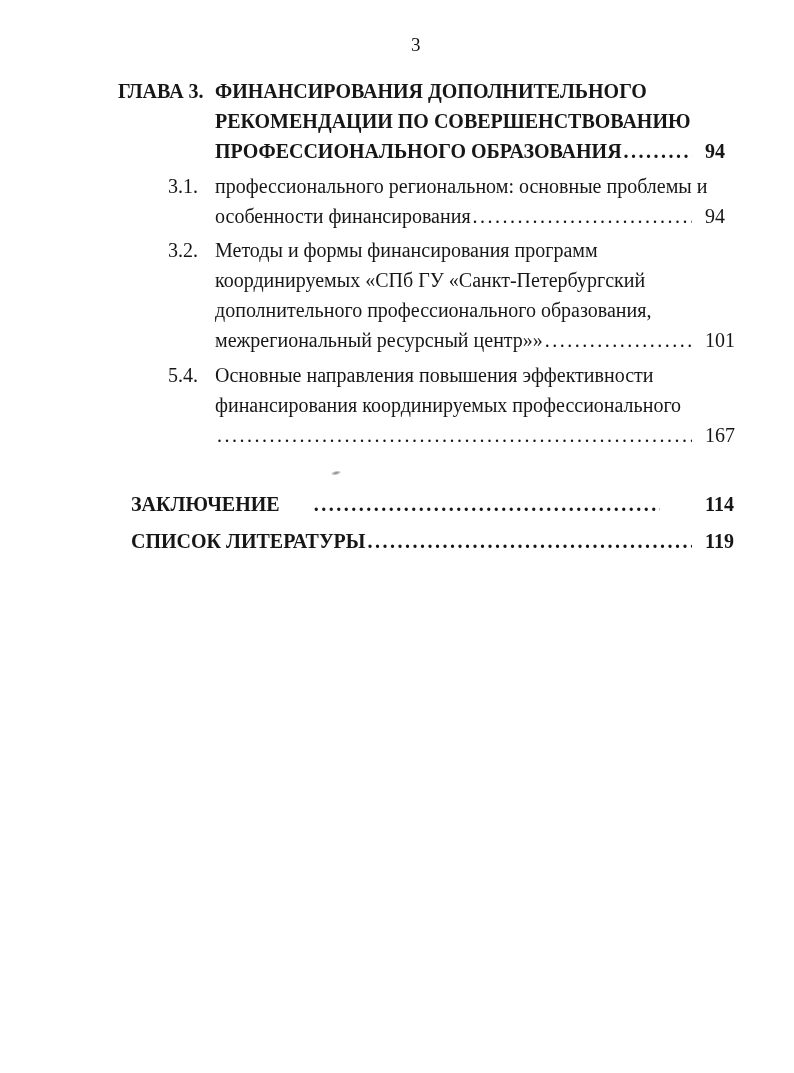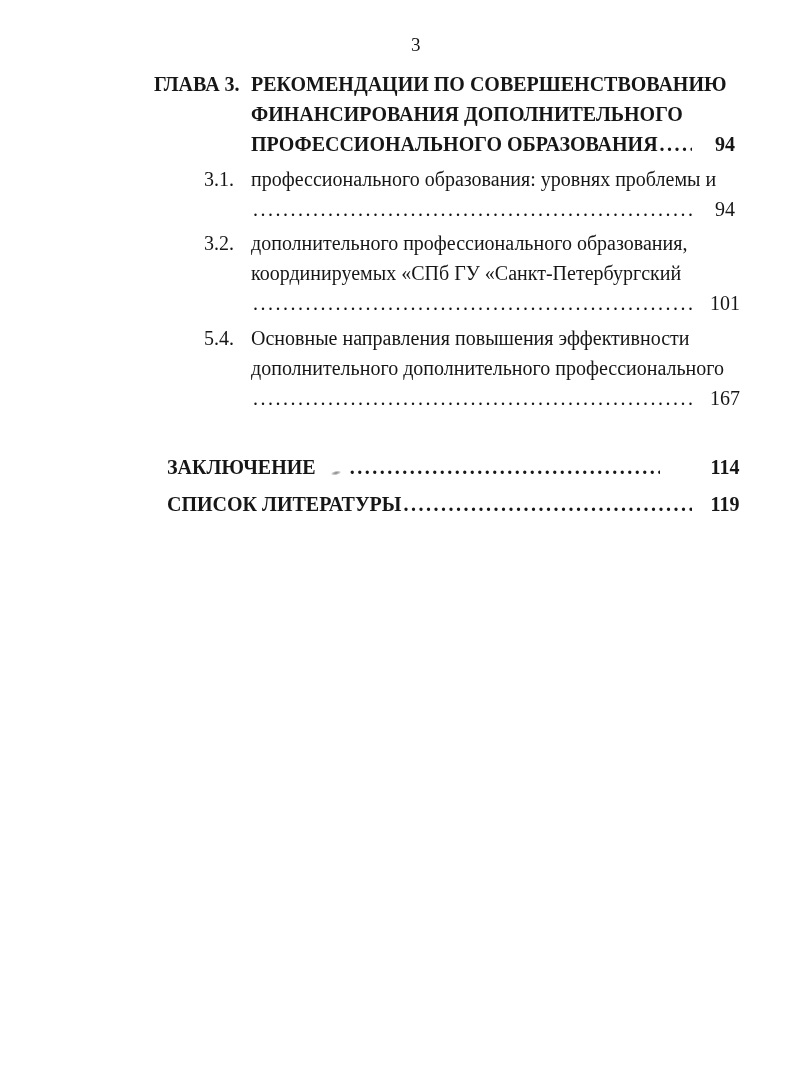--- a/index.html
+++ b/index.html
@@ -19,24 +19,23 @@
   }
   .pagenum-top {
     position: absolute;
     left: 411px;
     top: 34px;
     font-size: 19px;
     line-height: 22px;
   }
   .toc {
     position: absolute;
-    top: 69px;
+    top: 76px;
     left: 0;
     right: 0;
-    margin-left: 36px;
   }
   .entry {
     position: relative;
     padding-left: 215px;
     padding-right: 49px;
   }
   .entry .label {
     position: absolute;
     left: 118px;
     top: 0;
@@ -67,21 +66,21 @@
     min-width: 0;
     overflow: hidden;
     white-space: nowrap;
     letter-spacing: 2.5px;
     margin-left: 2px;
   }
   .pg {
     flex: none;
     padding-left: 13px;
     min-width: 40px;
-    text-align: center;
+    text-align: left;
   }
   .mt-s1 { margin-top: 5px; }
   .mt-s2 { margin-top: 4px; }
   .mt-s3 { margin-top: 5px; }
   .closing {
     display: flex;
     align-items: baseline;
     font-weight: bold;
     padding-left: 131px;
     padding-right: 49px;
@@ -105,52 +104,55 @@
 <body>
 
 <div class="page">
 
   <div class="pagenum-top">3</div>
 
   <div class="toc">
 
     <div class="entry chapter">
       <span class="label">ГЛАВА 3.</span>
+      <div class="line">ФИНАНСИРОВАНИЯ ДОПОЛНИТЕЛЬНОГО</div>
       <div class="line">РЕКОМЕНДАЦИИ ПО СОВЕРШЕНСТВОВАНИЮ</div>
-      <div class="line">ФИНАНСИРОВАНИЯ ДОПОЛНИТЕЛЬНОГО</div>
       <div class="line last">
         <span class="txt">ПРОФЕССИОНАЛЬНОГО ОБРАЗОВАНИЯ</span>
         <span class="dots">....................................................................................................</span>
         <span class="pg">94</span>
       </div>
     </div>
 
     <div class="entry section mt-s1">
       <span class="label">3.1.</span>
-      <div class="line">профессионального образования: уровнях проблемы и</div>
+      <div class="line">профессионального региональном: основные проблемы и</div>
       <div class="line last">
+        <span class="txt">особенности финансирования</span>
         <span class="dots">....................................................................................................</span>
         <span class="pg">94</span>
       </div>
     </div>
 
     <div class="entry section mt-s2">
       <span class="label">3.2.</span>
+      <div class="line">Методы и формы финансирования программ</div>
+      <div class="line">координируемых «СПб ГУ «Санкт-Петербургский</div>
       <div class="line">дополнительного профессионального образования,</div>
-      <div class="line">координируемых «СПб ГУ «Санкт-Петербургский</div>
       <div class="line last">
+        <span class="txt">межрегиональный ресурсный центр»»</span>
         <span class="dots">....................................................................................................</span>
         <span class="pg">101</span>
       </div>
     </div>
 
     <div class="entry section mt-s3">
       <span class="label">5.4.</span>
       <div class="line">Основные направления повышения эффективности</div>
-      <div class="line">дополнительного дополнительного профессионального</div>
+      <div class="line">финансирования координируемых профессионального</div>
       <div class="line last">
         <span class="dots">....................................................................................................</span>
         <span class="pg">167</span>
       </div>
     </div>
 
     <div class="closing first">
       <span class="txt">ЗАКЛЮЧЕНИЕ</span>
       <span class="dots">....................................................................................................</span>
       <span class="pg">114</span>

